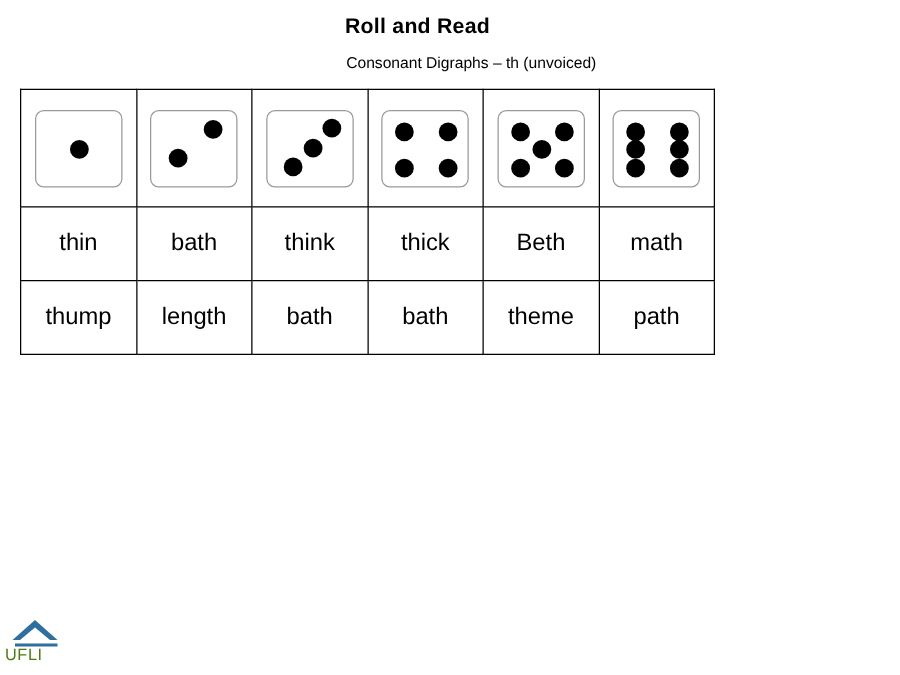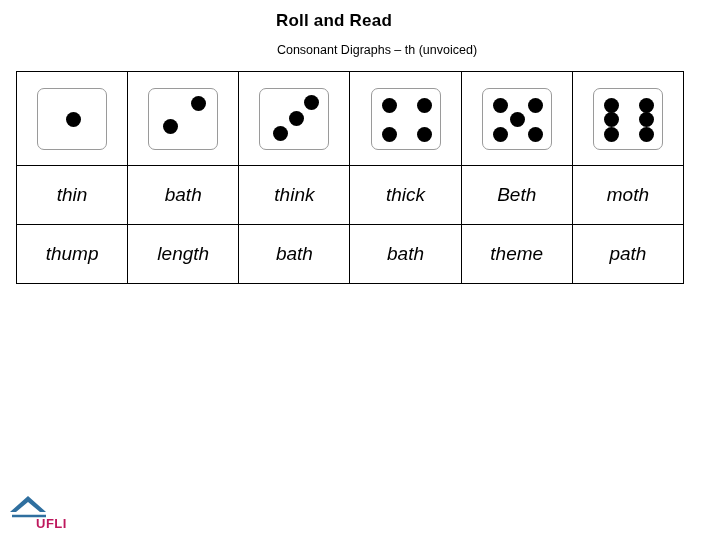--- a/index.html
+++ b/index.html
@@ -32,24 +32,23 @@
     width: 720px;
     text-align: center;
     font-size: 12.5px;
     font-weight: normal;
     margin-left: 17px;
   }
   table.grid {
     position: absolute;
     left: 16px;
     top: 71px;
-    width: 668px;
+    width: 556px;
     border-collapse: collapse;
     table-layout: fixed;
-    font-style: italic;
   }
   table.grid td {
     border: 1px solid #000000;
     text-align: center;
     vertical-align: middle;
     font-size: 19px;
     padding: 0;
   }
   table.grid tr.dice-row td {
     height: 93px;
@@ -94,24 +93,23 @@
     left: 6px;
     top: 490px;
     width: 46px;
     height: 40px;
   }
   .logo-text {
     position: absolute;
     left: 4px;
     top: 516px;
     font-size: 13px;
-    font-weight: bold;
+    font-weight: normal;
     letter-spacing: 0.5px;
-    color: #be185d;
-    margin-left: 32px;
+    color: #4d7c0f;
   }
 </style>
 </head>
 <body>
 
 <div class="title">Roll and Read</div>
 <div class="subtitle">Consonant Digraphs – th (unvoiced)</div>
 
 <table class="grid">
   <tbody>
@@ -161,21 +159,21 @@
         <span class="pip p-br"></span>
       </div>
     </td>
   </tr>
   <tr class="word-row">
     <td>thin</td>
     <td>bath</td>
     <td>think</td>
     <td>thick</td>
     <td>Beth</td>
-    <td>moth</td>
+    <td>math</td>
   </tr>
   <tr class="word-row">
     <td>thump</td>
     <td>length</td>
     <td>bath</td>
     <td>bath</td>
     <td>theme</td>
     <td>path</td>
   </tr>
 </tbody>

